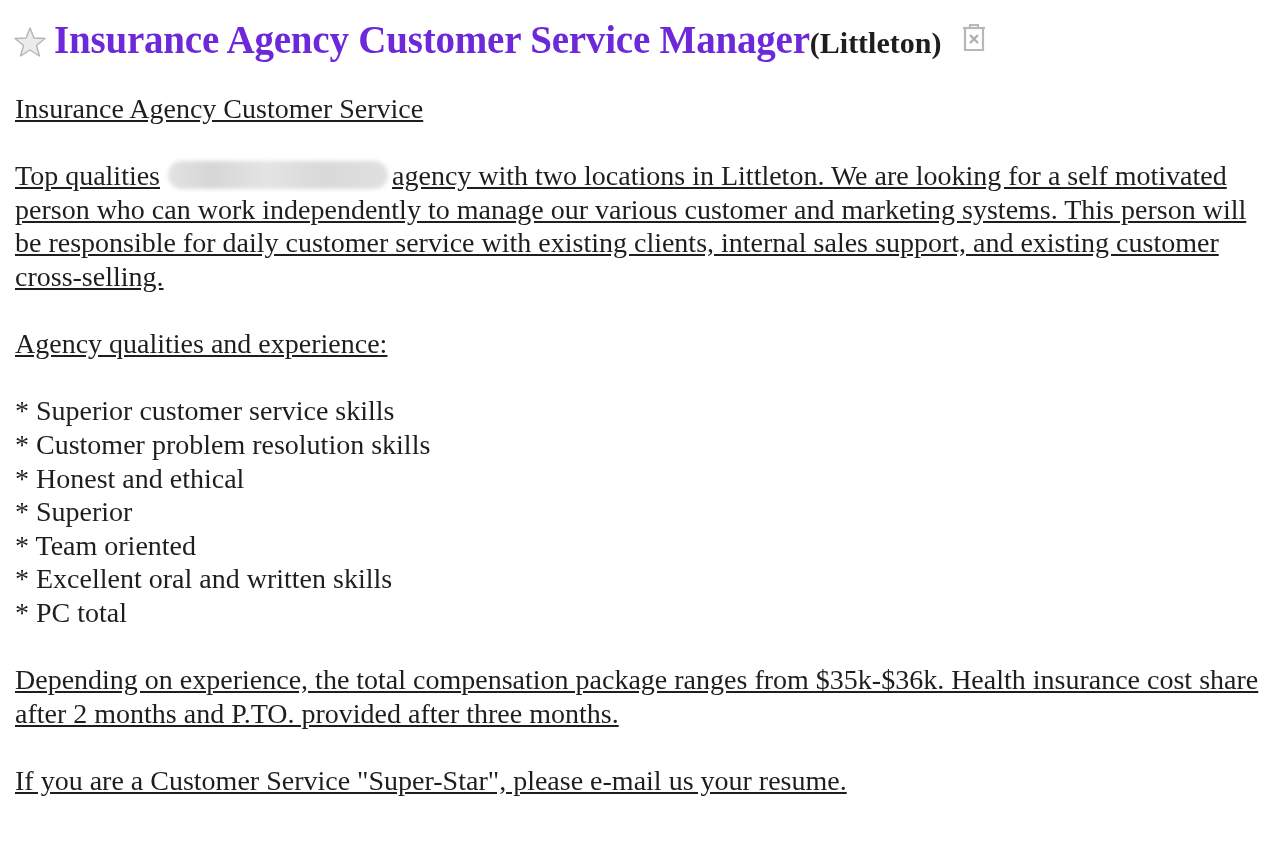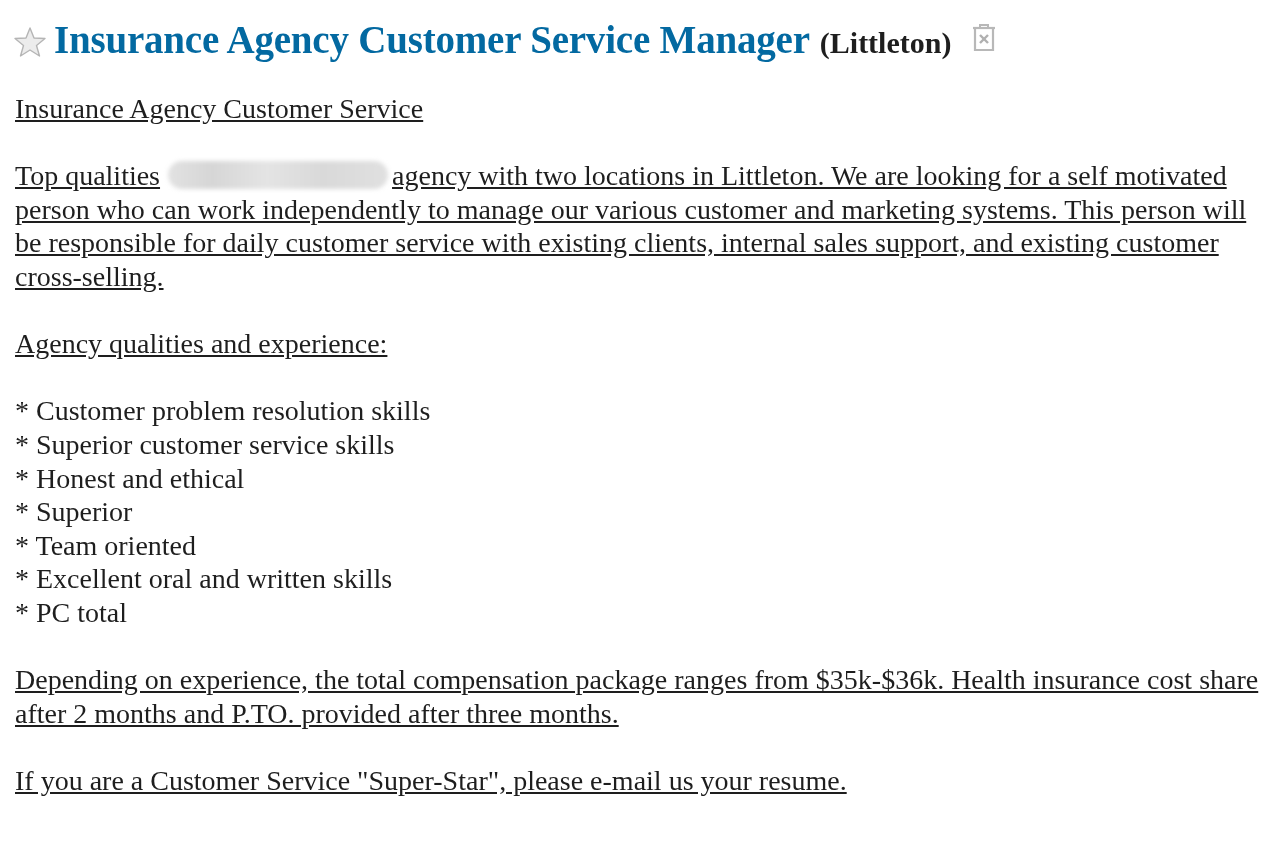--- a/index.html
+++ b/index.html
@@ -30,29 +30,28 @@
       width: 32px;
       height: 32px;
       margin-right: 8px;
       margin-top: 4px;
     }
     .title {
       font-family: "Liberation Serif", serif;
       font-weight: bold;
       font-size: 39px;
       line-height: 52px;
-      color: #0369a1;
+      color: #6d28d9;
       letter-spacing: -0.2px;
     }
     .location {
       font-family: "Liberation Serif", serif;
       font-weight: bold;
       font-size: 30px;
       color: #1e1e1e;
-      margin-left: 10px;
       position: relative;
       top: 3px;
     }
     .trash-icon {
       width: 26px;
       height: 30px;
       margin-left: 20px;
       position: relative;
       top: -2px;
     }
@@ -109,22 +108,22 @@
   </div>
 
   <div class="body-text">
     <p>Insurance Agency Customer Service</p>
 
     <p><span>Top qualities</span><span class="redacted"></span><span>agency with two locations in Littleton. We are looking for a self motivated person who can work independently to manage our various customer and marketing systems. This person will be responsible for daily customer service with existing clients, internal sales support, and existing customer cross-selling.</span></p>
 
     <p>Agency qualities and experience:</p>
 
     <ul class="qualities">
+      <li>* Superior customer service skills</li>
       <li>* Customer problem resolution skills</li>
-      <li>* Superior customer service skills</li>
       <li>* Honest and ethical</li>
       <li>* Superior</li>
       <li>* Team oriented</li>
       <li>* Excellent oral and written skills</li>
       <li>* PC total</li>
     </ul>
 
     <p>Depending on experience, the total compensation package ranges from $35k-$36k. Health insurance cost share after 2 months and P.TO. provided after three months.</p>
 
     <p>If you are a Customer Service "Super-Star", please e-mail us your resume.</p>

